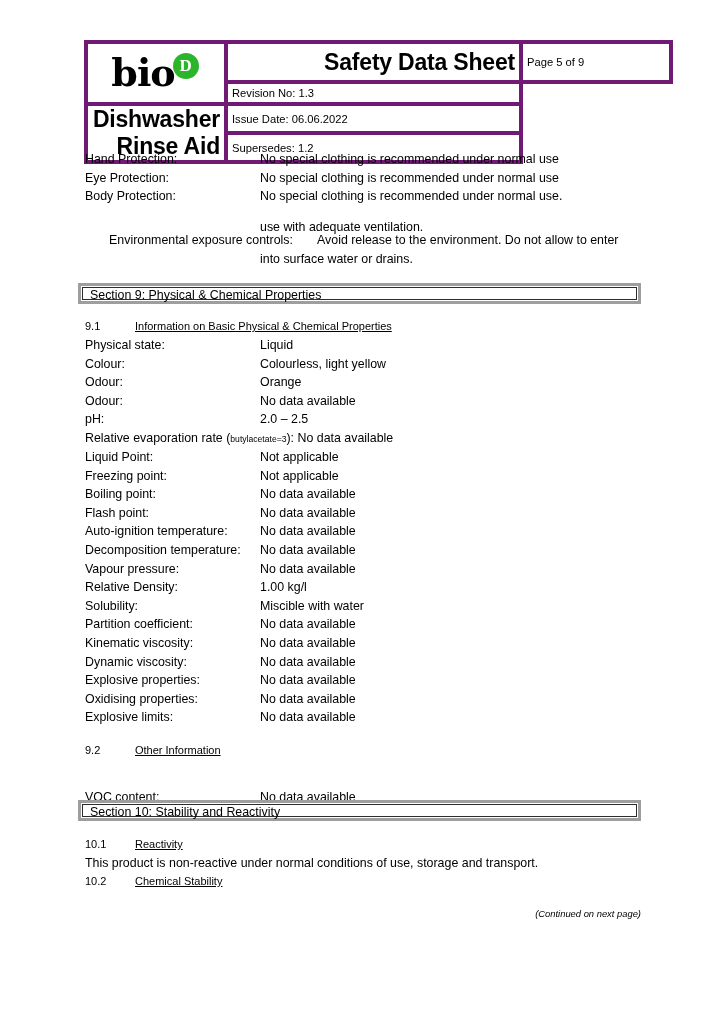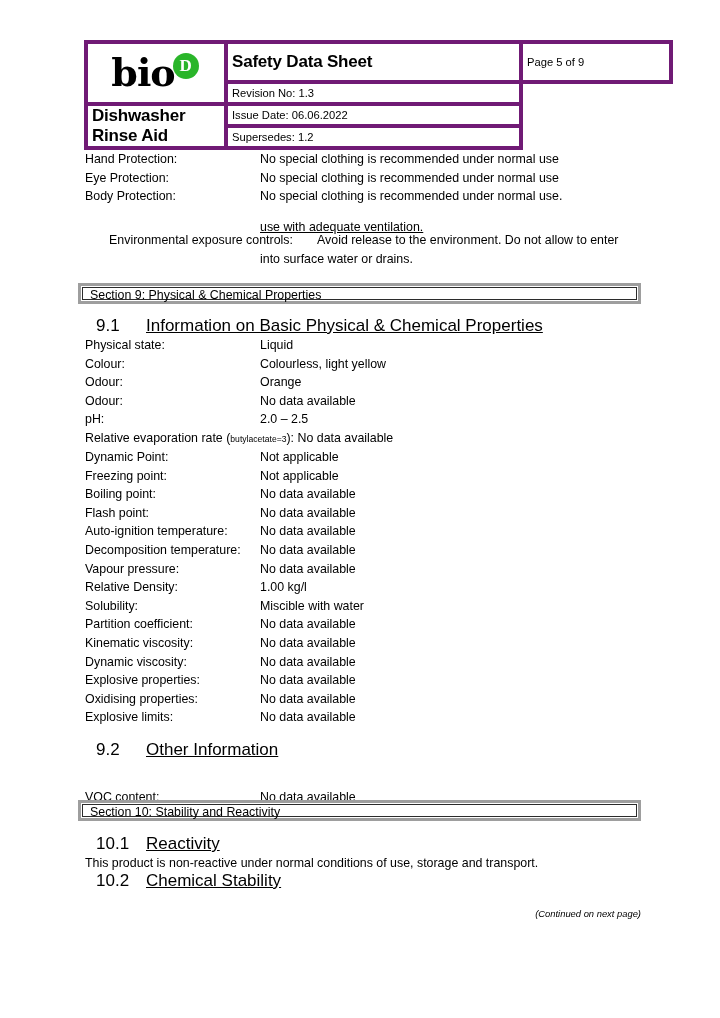--- a/index.html
+++ b/index.html
@@ -38,22 +38,22 @@
     padding: 0;
     vertical-align: middle;
   }
   .cell-logo {
     width: 136px;
     text-align: center;
     padding: 4px 0 4px 0 !important;
   }
   .cell-title {
     width: 283px;
-    text-align: left;
-    font-size: 17px;
+    text-align: right;
+    font-size: 23px;
     font-weight: bold;
     letter-spacing: -0.2px;
     height: 36px;
     padding: 0 4px !important;
   }
   .cell-meta {
     width: 138px;
     font-size: 11.2px;
     height: 18px;
     padding: 0 4px !important;
@@ -115,21 +115,20 @@
   .row .val {
     display: inline-block;
     vertical-align: top;
   }
   .cont {
     position: absolute;
     left: 260px;
     font-size: 12.4px;
     line-height: 18.6px;
     white-space: nowrap;
-    text-decoration: underline;
   }
   .cont-indent {
     position: absolute;
     left: 260px;
     font-size: 12.4px;
     line-height: 18.6px;
     white-space: nowrap;
   }
   .freeline {
     position: absolute;
@@ -165,24 +164,23 @@
     top: 0px;
     font-size: 12.4px;
     line-height: 15px;
     white-space: nowrap;
   }
 
   
   .subhead {
     position: absolute;
     left: 85px;
-    font-size: 17px;
-    line-height: 18.6px;
-    white-space: nowrap;
-    margin-left: 11px;
+    font-size: 11px;
+    line-height: 18.6px;
+    white-space: nowrap;
   }
   .subhead .num {
     display: inline-block;
     width: 50px;
   }
   .subhead .ttl {
     text-decoration: underline;
   }
 
   .footer-note {
@@ -264,21 +262,21 @@
   </div>
   <div class="row" style="top:410.4px">
     <span class="lbl">pH:</span><span class="val">2.0 – 2.5</span>
   </div>
 
   <div class="freeline" style="top:429px">
     <span>Relative evaporation rate (</span><span class="small-sub">butylacetate=3</span><span>): </span><span>No data available</span>
   </div>
 
   <div class="row" style="top:448px">
-    <span class="lbl">Dynamic Point:</span><span class="val">Not applicable</span>
+    <span class="lbl">Liquid Point:</span><span class="val">Not applicable</span>
   </div>
   <div class="row" style="top:466.6px">
     <span class="lbl">Freezing point:</span><span class="val">Not applicable</span>
   </div>
   <div class="row" style="top:485.2px">
     <span class="lbl">Boiling point:</span><span class="val">No data available</span>
   </div>
   <div class="row" style="top:503.8px">
     <span class="lbl">Flash point:</span><span class="val">No data available</span>
   </div>

